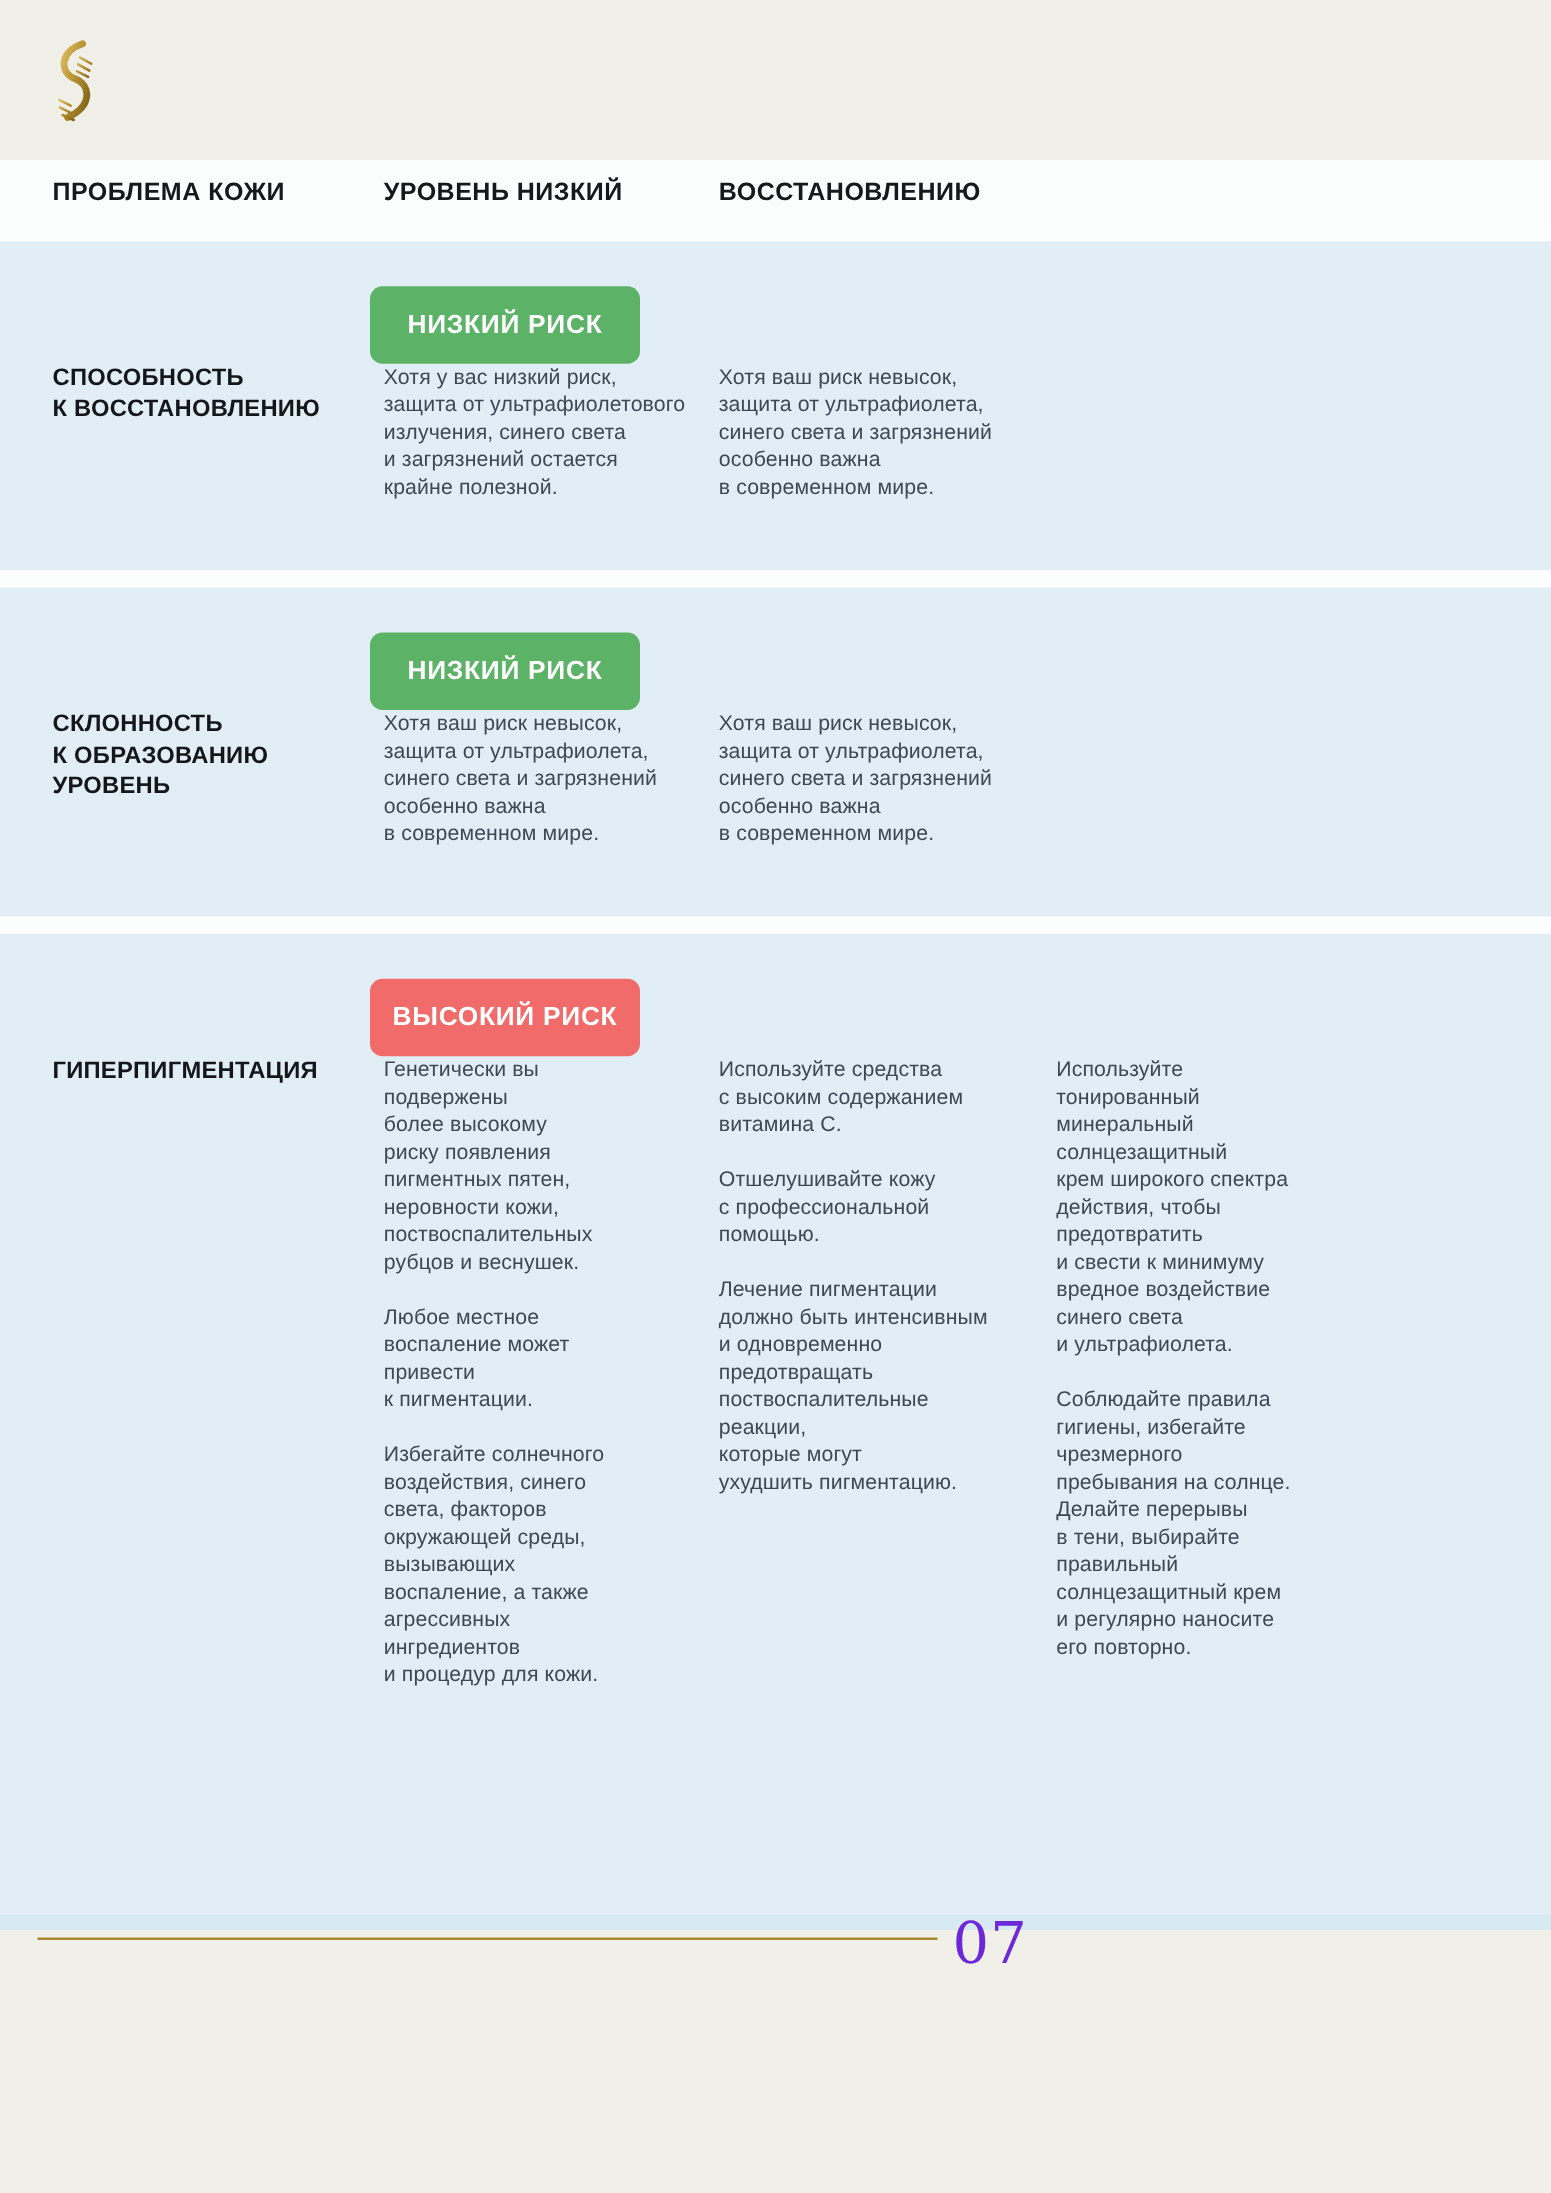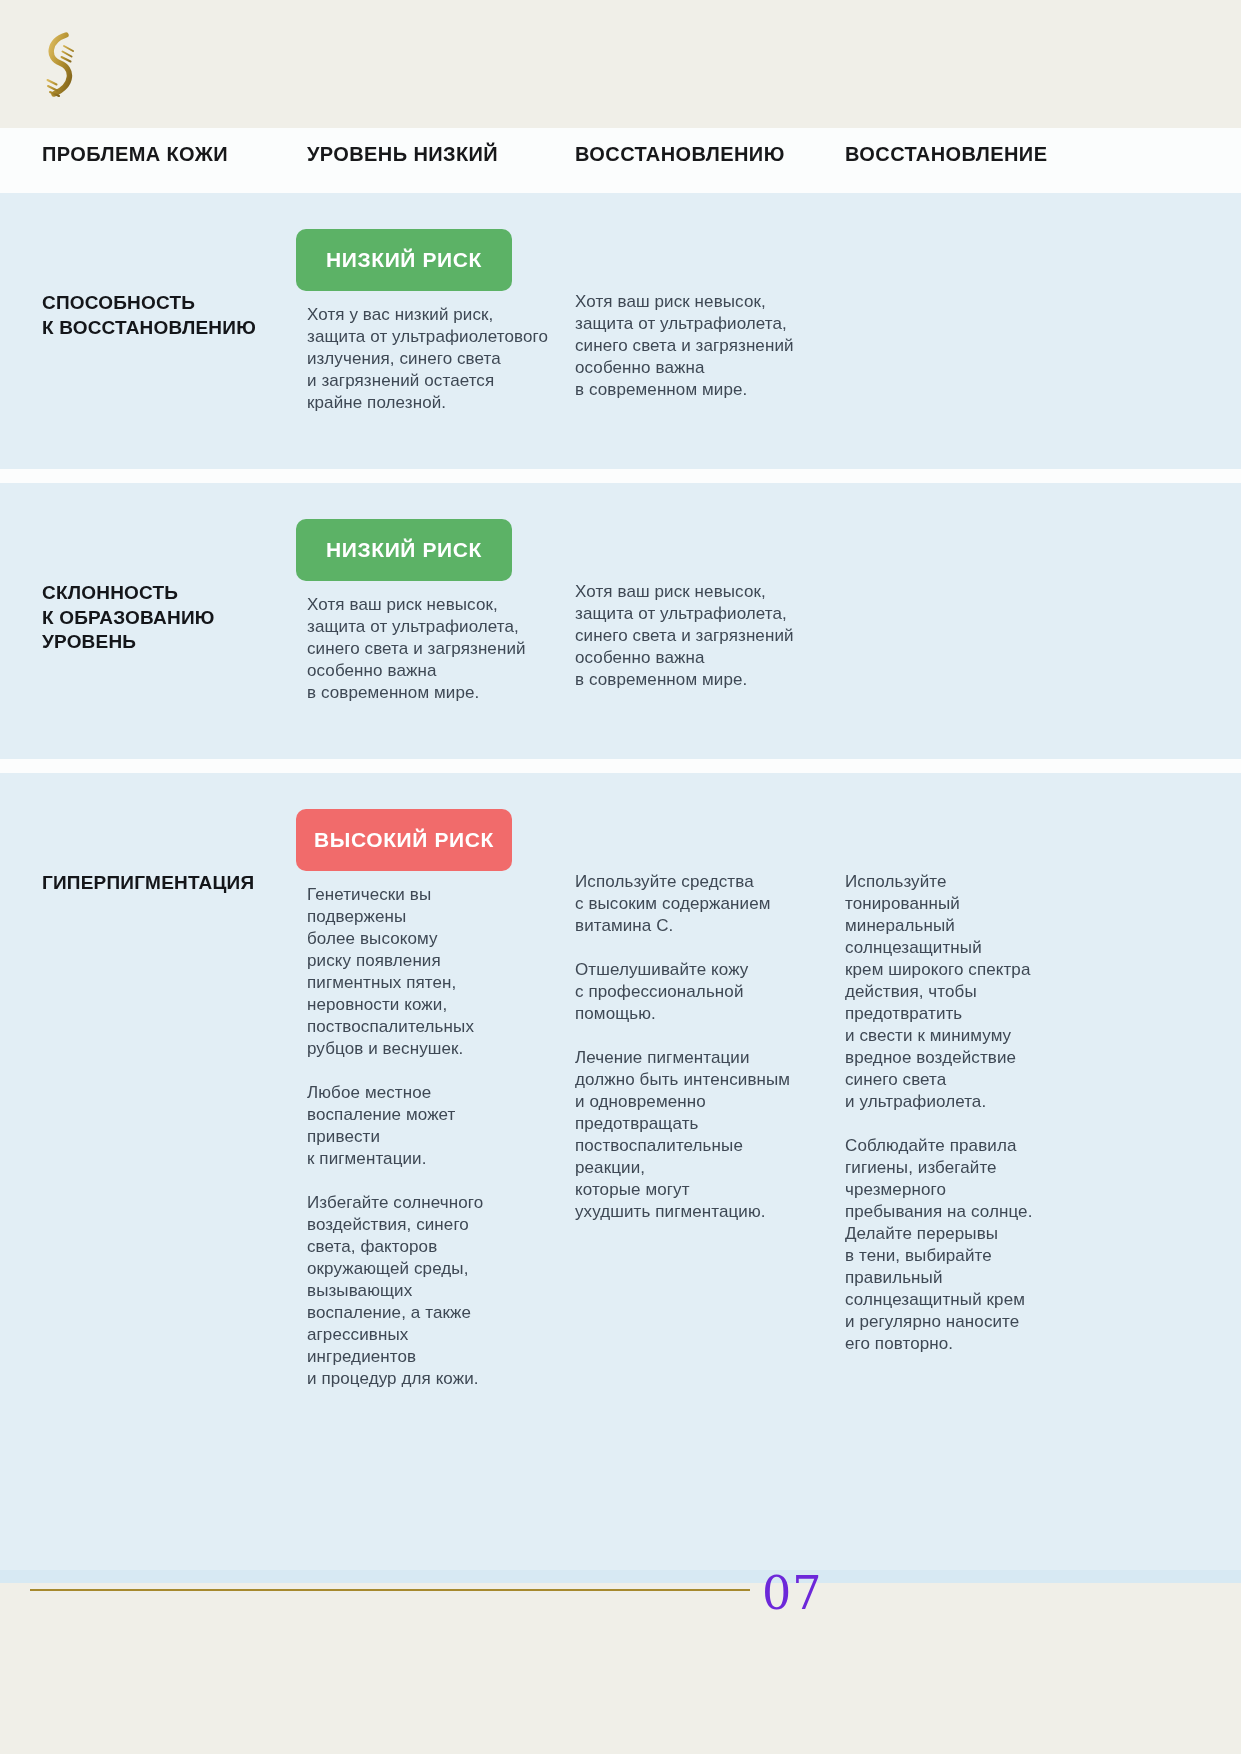--- a/index.html
+++ b/index.html
@@ -80,21 +80,21 @@
     white-space: pre-line;
     padding-right: 16px;
   }
   .cell-text {
     font-size: 17px;
     line-height: 22px;
     color: #3e4854;
     letter-spacing: 0.1px;
     white-space: pre-line;
   }
-  .risk-text { grid-area: risk; padding-right: 10px; margin-top: 13px; }
+  .risk-text { grid-area: risk; padding-right: 10px; }
   .prev-text { grid-area: prev; padding-right: 10px; }
   .rec-text  { grid-area: rec;  padding-right: 120px; }
 
   
   .footer { flex: 1; position: relative; background: #f0efe8; }
   .footer-line {
     position: absolute;
     top: 19px; left: 30px;
     width: 720px; height: 2px;
     background: #a6892e;
@@ -127,21 +127,20 @@
       <path d="M26 3 C8 9, 7 26, 20 31 C33 36, 34 53, 14 62" fill="none" stroke="url(#gold)" stroke-width="5.5" stroke-linecap="round"></path>
       <path d="M24 14 L33 19 M22.5 19.5 L31.5 24.5 M21.5 25 L30.5 29.5" stroke="url(#gold)" stroke-width="2" stroke-linecap="round"></path>
       <path d="M7.5 48 L16.5 52.5 M8 54 L17 58.5 M10 60 L19 64" stroke="url(#gold)" stroke-width="2" stroke-linecap="round"></path>
     </svg>
   </div>
 
   <div class="header-row">
     <div class="header-cell">ПРОБЛЕМА КОЖИ</div>
     <div class="header-cell">УРОВЕНЬ НИЗКИЙ</div>
     <div class="header-cell">ВОССТАНОВЛЕНИЮ</div>
-    <div class="header-cell">ВОССТАНОВЛЕНИЕ</div>
   </div>
 
   <div class="cards">
 
     <div class="card">
       <div class="risk-badge badge--low">НИЗКИЙ РИСК</div>
       <div class="problem-title">СПОСОБНОСТЬ
 К ВОССТАНОВЛЕНИЮ</div>
       <div class="cell-text risk-text">Хотя у вас низкий риск,
 защита от ультрафиолетового

